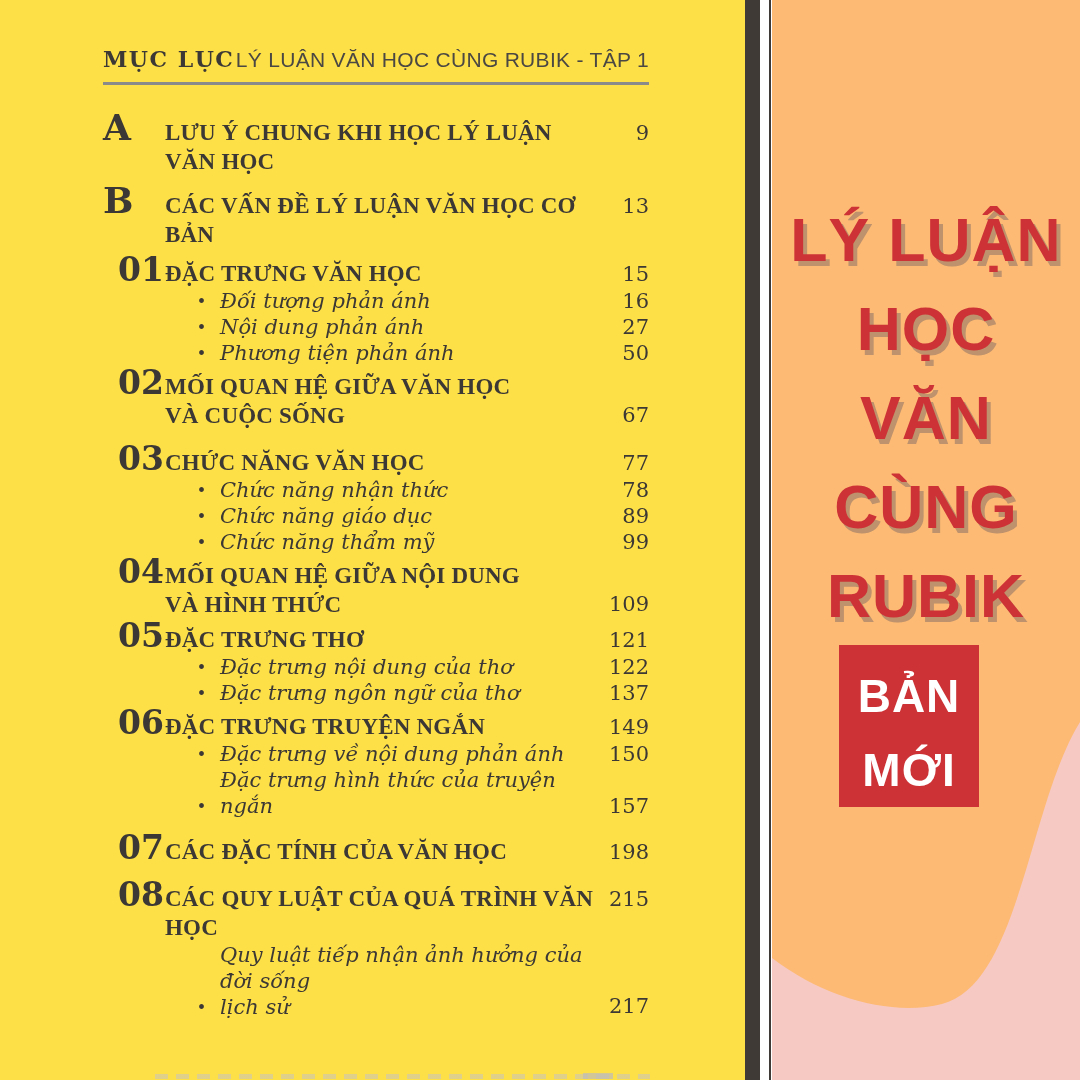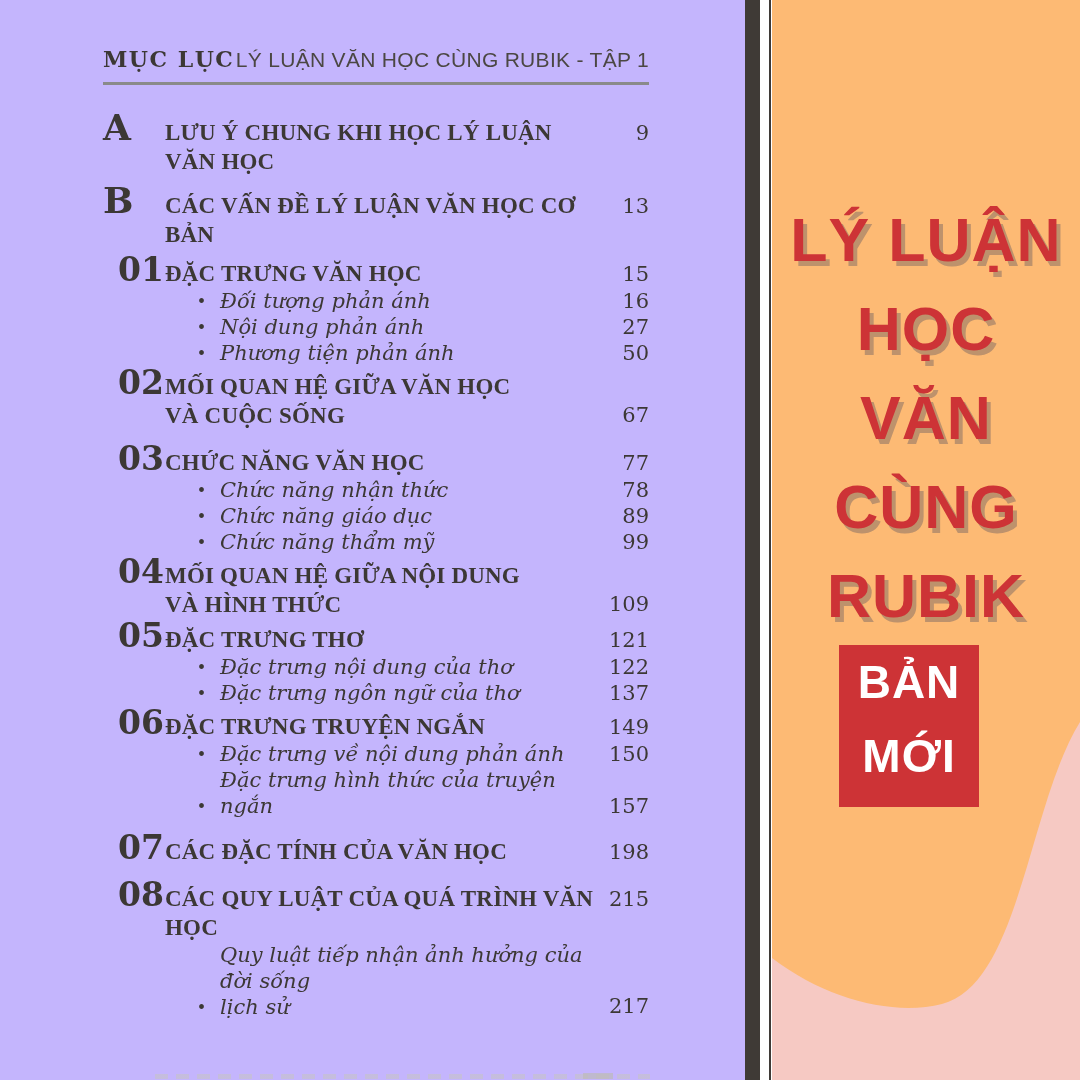--- a/index.html
+++ b/index.html
@@ -2,21 +2,21 @@
 <html><head>
 <meta charset="utf-8">
 <style>
   html,body { margin:0; padding:0; background:#ffffff; }
   .canvas {
     position:relative; width:1080px; height:1080px; overflow:hidden;
     background:#ffffff; font-family:"Liberation Serif", serif;
   }
 
   
-  .page { position:absolute; left:0; top:0; width:745px; height:1080px; background:#c4b5fd; }
+  .page { position:absolute; left:0; top:0; width:745px; height:1080px; background:#fde047; }
   .page-content { position:absolute; left:103px; top:46px; width:546px; }
 
   .page-header { display:flex; justify-content:space-between; align-items:baseline; }
   .header-left {
     font-family:"DejaVu Serif", serif; font-weight:bold; font-size:22px;
     letter-spacing:1.5px; color:#3c3835;
   }
   .header-right {
     font-family:"Liberation Sans", sans-serif; font-size:21px;
     color:#4b4743; letter-spacing:0.3px;
@@ -79,21 +79,21 @@
     position:absolute; left:0; top:196px; width:100%; text-align:center;
     font-family:"Liberation Sans", sans-serif; font-weight:bold;
     font-size:61px; line-height:89px; letter-spacing:1px; color:#cd3336;
     text-shadow:4px 5px 0 rgba(125,105,100,0.5);
   }
   .badge {
     position:absolute; left:67px; top:645px; width:140px; height:162px;
     background:#cd3336; color:#ffffff;
     font-family:"Liberation Sans", sans-serif; font-weight:bold;
     font-size:46px; line-height:74px; letter-spacing:1px;
-    display:flex; flex-direction:column; align-items:center; justify-content:flex-start;
+    display:flex; flex-direction:column; align-items:center; justify-content:flex-end;
     text-align:center;
   }
 </style>
 </head>
 <body>
 
 <div class="canvas">
 
   <div class="page">
     <div class="page-content">

